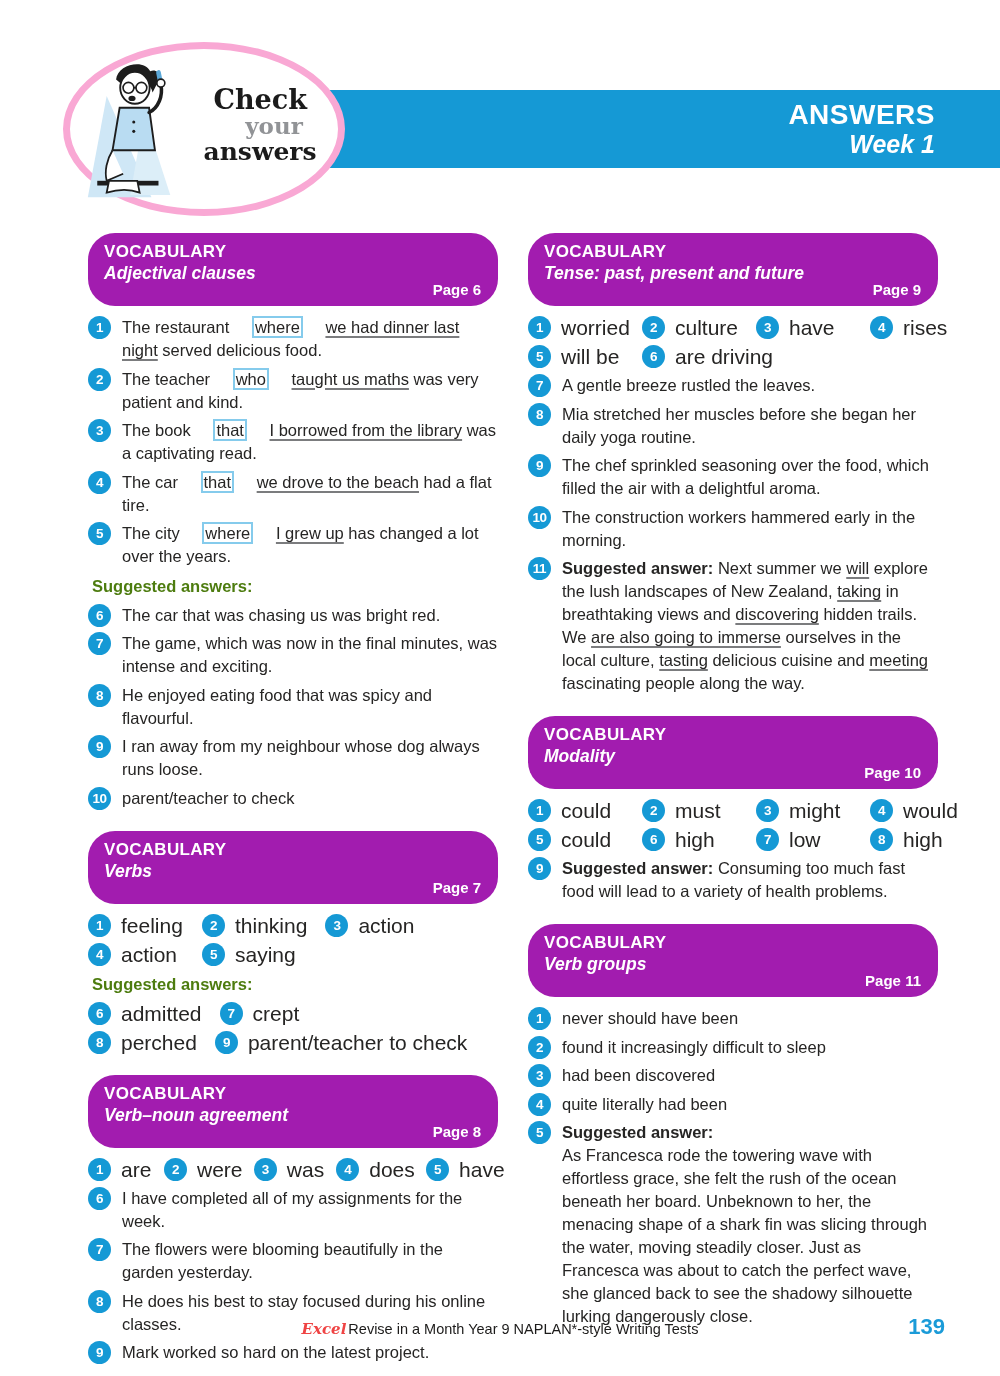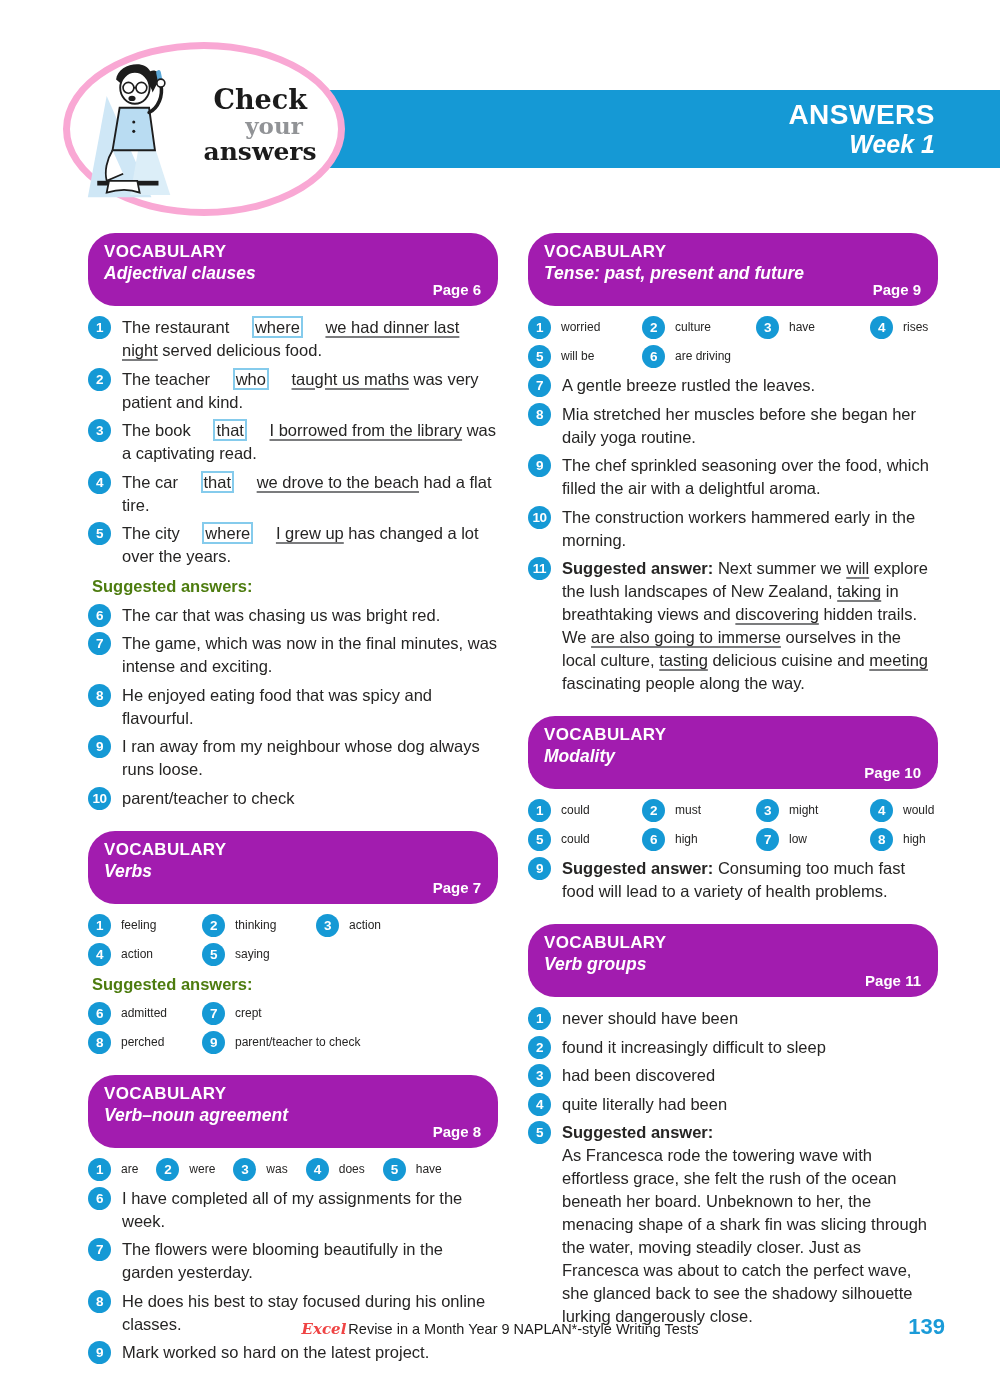--- a/index.html
+++ b/index.html
@@ -33,21 +33,21 @@
   
   .item{display:flex;gap:11px;margin:4.5px 0;}
   .badge{flex:0 0 23px;width:23px;height:23px;border-radius:50%;background:#1599d5;color:#fff;
          font-size:13.5px;font-weight:bold;display:flex;align-items:center;justify-content:center;
          margin-top:1px;letter-spacing:-.5px;}
   .itext{font-size:16.5px;line-height:23px;padding-top:1px;}
   .label{font-weight:bold;font-size:16.5px;line-height:23px;margin:7px 4px 3px;color:#4d7c0f;}
   .row{display:flex;gap:18px;margin:5px 0;align-items:flex-start;}
   .cell{display:flex;gap:10px;align-items:flex-start;min-width:96px;}
   .row.tight .cell{min-width:0;}
-  .cell .word{font-size:12px;line-height:23px;padding-top:1px;white-space:nowrap;}
+  .cell .word{font-size:21px;line-height:23px;padding-top:1px;white-space:nowrap;}
   .u{text-decoration:underline;text-decoration-color:#7b7c7e;text-underline-offset:3px;
      text-decoration-thickness:1.6px;}
   .b{font-weight:bold;}
   .bubble{border:2px solid #85cbec;border-radius:0;padding:0 1px;margin:0 18px;white-space:nowrap;}
   
   .footer{position:absolute;left:0;right:0;top:1318px;height:30px;}
   .credit{width:100%;text-align:center;font-size:14.5px;color:#1c1b1a;line-height:22px;}
   .brand{font-family:"DejaVu Serif",serif;font-style:italic;font-weight:bold;color:#ef4444;
          font-size:15px;margin-right:2px;}
   .pagenum{position:absolute;right:55px;top:-4px;color:#1b9bd8;font-size:22px;font-weight:bold;}

